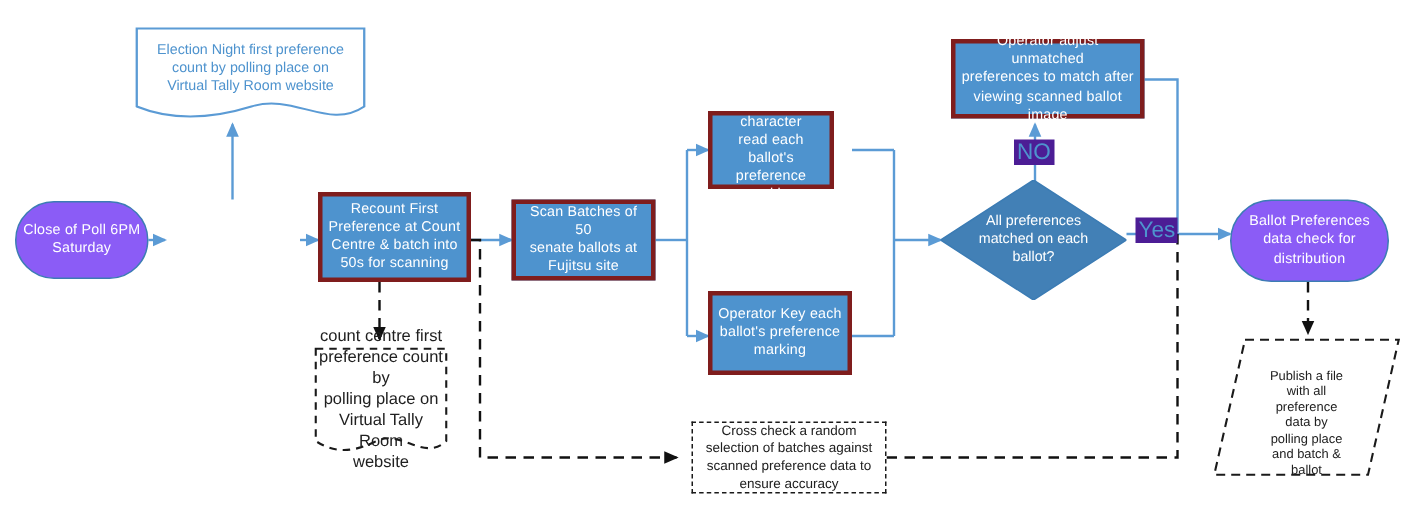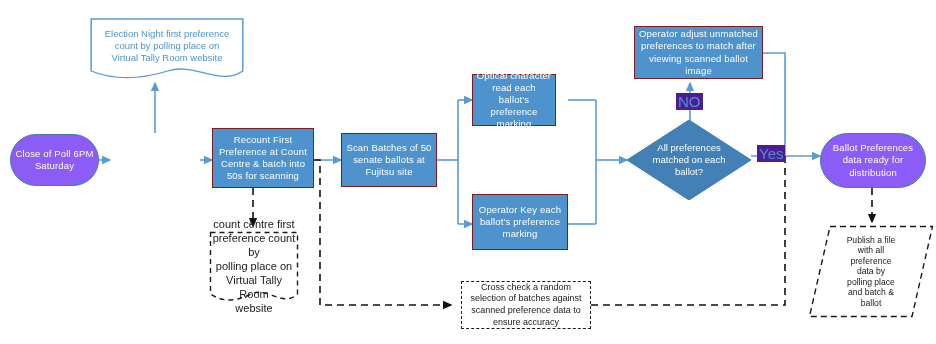--- a/index.html
+++ b/index.html
@@ -37,21 +37,21 @@
   }
   .node .lbl {
     display: block;
     width: 100%;
     padding: 0 3px;
     white-space: pre-line;
   }
   
   .proc {
     background: #4E93CE;
-    border: 1px solid #7f1d1d;
+    border: 3px solid #7f1d1d;
     color: #ffffff;
     font-size: 9.5px;
     letter-spacing: .15px;
   }
   
   .term {
     background: #8b5cf6;
     border: 1px solid #3C7CB4;
     color: #ffffff;
     font-size: 9.5px;
@@ -242,32 +242,32 @@
     <svg class="dmd" viewBox="0 0 124 80" preserveAspectRatio="none">
       <polygon points="62,0 124,40 62,80 0,40" fill="#4280B6" stroke="#3C7CB4" stroke-width="1"></polygon>
     </svg>
     <span class="lbl">All preferences
 matched on each
 ballot?</span>
   </div>
 
   <div class="node term" style="left:820px; top:133px; width:106px; height:55px;">
     <span class="lbl">Ballot Preferences
-data ready for
+data check for
 distribution</span>
   </div>
 
   <div class="node dashbox" style="left:461px; top:281px; width:130px; height:48px;">
     <span class="lbl">Cross check a random
 selection of batches against
 scanned preference data to
 ensure accuracy</span>
   </div>
 
-  <div class="node para" style="left:808px; top:225px; width:126px; height:93px;">
+  <div class="node para" style="left:808px; top:225px; width:126px; height:93px;align-items:flex-end;">
     <svg class="parasvg" viewBox="0 0 126 93" preserveAspectRatio="none">
       <polygon points="22,1.5 124.5,1.5 104,91.5 1.5,91.5" fill="#ffffff" stroke="#1a1a1a" stroke-width="1.4" stroke-dasharray="6,4"></polygon>
     </svg>
     <span class="lbl" style="font-size:8.6px; line-height:1.22;">Publish a file
 with all
 preference
 data by
 polling place
 and batch &amp;
 ballot</span>

